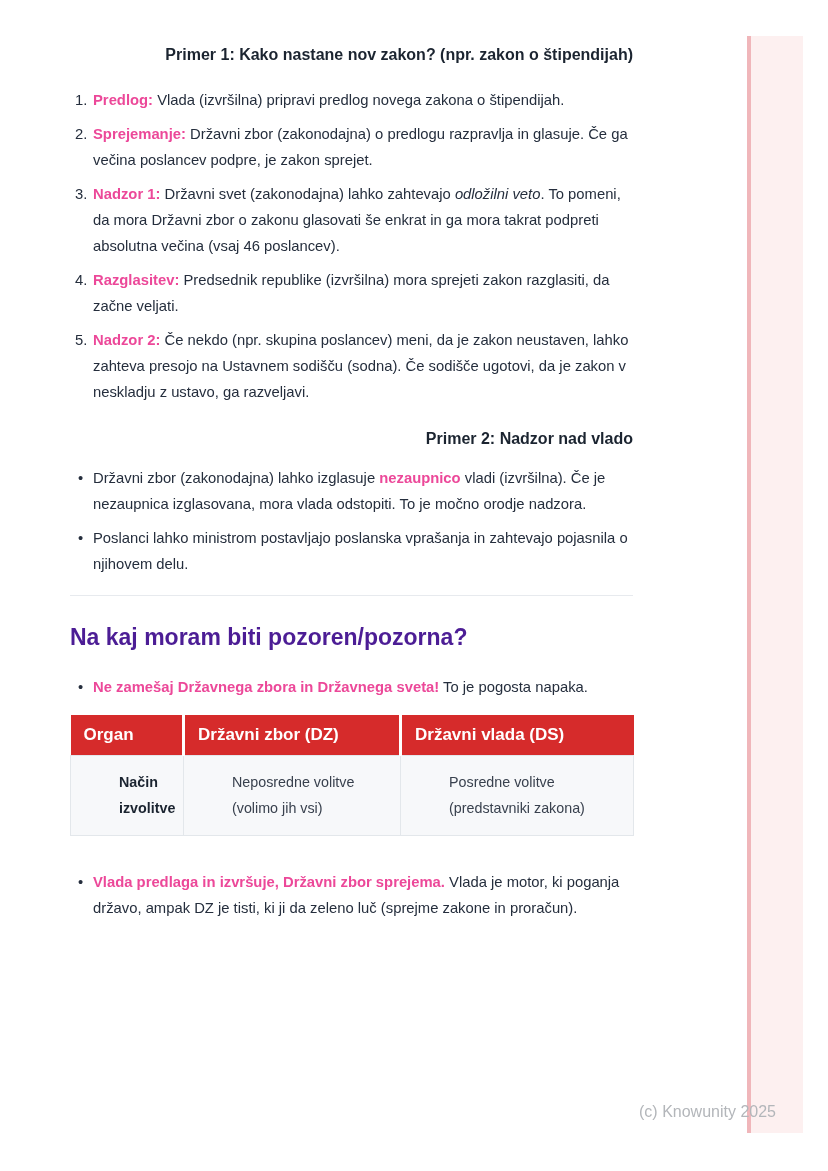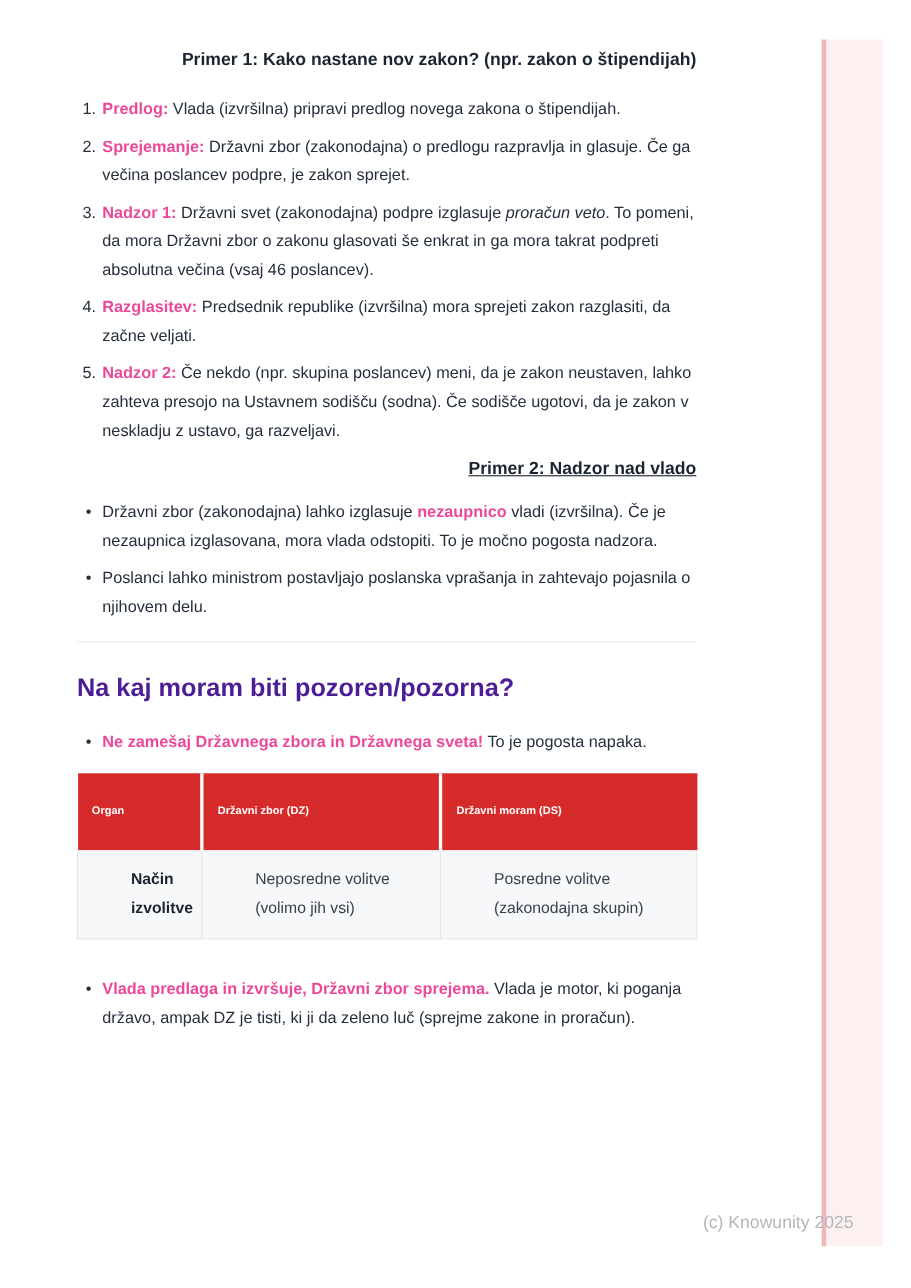--- a/index.html
+++ b/index.html
@@ -25,21 +25,21 @@
     width:563px;
   }
   .section-h {
     margin-top:44px;
     font-size:16px;
     line-height:21px;
     font-weight:bold;
     color:#1b2430;
     text-align:right;
   }
-  .section-h.second { margin-top:11px;text-decoration:underline; }
+  .section-h.second { margin-top:23px; }
   ol.numlist { list-style:none; margin-top:22px; }
   ol.numlist li, ul.bullets li {
     display:flex;
     margin-bottom:8px;
     font-size:14.8px;
     line-height:26px;
   }
   .num {
     width:18px;
     flex:0 0 18px;
@@ -75,24 +75,24 @@
     border-collapse:collapse;
     width:563px;
     table-layout:fixed;
   }
   table.compare col.c0 { width:113px; }
   table.compare col.c1 { width:217px; }
   table.compare col.c2 { width:233px; }
   table.compare th {
     background:#d62b2b;
     color:#ffffff;
-    font-size:10px;
+    font-size:17px;
     font-weight:600;
     text-align:left;
-    height:70px;
+    height:40px;
     padding:0 0 0 13px;
     vertical-align:middle;
     border-right:3px solid #ffffff;
   }
   table.compare th:last-child { border-right:none; }
   table.compare td {
     border:1px solid #e3e7eb;
     vertical-align:middle;
     padding:12px 8px 12px 13px;
     font-size:14.3px;
@@ -129,38 +129,38 @@
       <li>
         <span class="num">1.</span>
         <div class="li-body"><span class="lead">Predlog:</span><span> Vlada (izvršilna) pripravi predlog novega zakona o štipendijah.</span></div>
       </li>
       <li>
         <span class="num">2.</span>
         <div class="li-body"><span class="lead">Sprejemanje:</span><span> Državni zbor (zakonodajna) o predlogu razpravlja in glasuje. Če ga večina poslancev podpre, je zakon sprejet.</span></div>
       </li>
       <li>
         <span class="num">3.</span>
-        <div class="li-body"><span class="lead">Nadzor 1:</span><span> Državni svet (zakonodajna) podpre izglasuje </span><em>proračun veto</em><span>. To pomeni, da mora Državni zbor o zakonu glasovati še enkrat in ga mora takrat podpreti absolutna večina (vsaj 46 poslancev).</span></div>
+        <div class="li-body"><span class="lead">Nadzor 1:</span><span> Državni svet (zakonodajna) lahko zahtevajo </span><em>odložilni veto</em><span>. To pomeni, da mora Državni zbor o zakonu glasovati še enkrat in ga mora takrat podpreti absolutna večina (vsaj 46 poslancev).</span></div>
       </li>
       <li>
         <span class="num">4.</span>
         <div class="li-body"><span class="lead">Razglasitev:</span><span> Predsednik republike (izvršilna) mora sprejeti zakon razglasiti, da začne veljati.</span></div>
       </li>
       <li>
         <span class="num">5.</span>
         <div class="li-body"><span class="lead">Nadzor 2:</span><span> Če nekdo (npr. skupina poslancev) meni, da je zakon neustaven, lahko zahteva presojo na Ustavnem sodišču (sodna). Če sodišče ugotovi, da je zakon v neskladju z ustavo, ga razveljavi.</span></div>
       </li>
     </ol>
 
     <h3 class="section-h second">Primer 2: Nadzor nad vlado</h3>
 
     <ul class="bullets">
       <li>
         <span class="bullet-marker">•</span>
-        <div class="li-body"><span>Državni zbor (zakonodajna) lahko izglasuje </span><span class="lead">nezaupnico</span><span> vladi (izvršilna). Če je nezaupnica izglasovana, mora vlada odstopiti. To je močno pogosta nadzora.</span></div>
+        <div class="li-body"><span>Državni zbor (zakonodajna) lahko izglasuje </span><span class="lead">nezaupnico</span><span> vladi (izvršilna). Če je nezaupnica izglasovana, mora vlada odstopiti. To je močno orodje nadzora.</span></div>
       </li>
       <li>
         <span class="bullet-marker">•</span>
         <div class="li-body"><span>Poslanci lahko ministrom postavljajo poslanska vprašanja in zahtevajo pojasnila o njihovem delu.</span></div>
       </li>
     </ul>
 
     <hr class="divider">
 
     <h2 class="warning-h">Na kaj moram biti pozoren/pozorna?</h2>
@@ -175,36 +175,36 @@
     <table class="compare">
       <colgroup>
           <col class="c0">
           <col class="c1">
           <col class="c2">
         </colgroup>
       <thead>
         <tr>
           <th>Organ</th>
           <th>Državni zbor (DZ)</th>
-          <th>Državni moram (DS)</th>
+          <th>Državni vlada (DS)</th>
         </tr>
       </thead>
       <tbody>
         <tr class="r1 alt">
           <td class="rowlabel">
             <div>Način</div>
             <div>izvolitve</div>
           </td>
           <td>
             <div>Neposredne volitve</div>
             <div>(volimo jih vsi)</div>
           </td>
           <td>
             <div>Posredne volitve</div>
-            <div>(zakonodajna skupin)</div>
+            <div>(predstavniki zakona)</div>
           </td>
         </tr>
       </tbody>
     </table>
 
     <ul class="bullets conclusion">
       <li>
         <span class="bullet-marker">•</span>
         <div class="li-body"><span class="lead">Vlada predlaga in izvršuje, Državni zbor sprejema.</span><span> Vlada je motor, ki poganja državo, ampak DZ je tisti, ki ji da zeleno luč (sprejme zakone in proračun).</span></div>
       </li>

